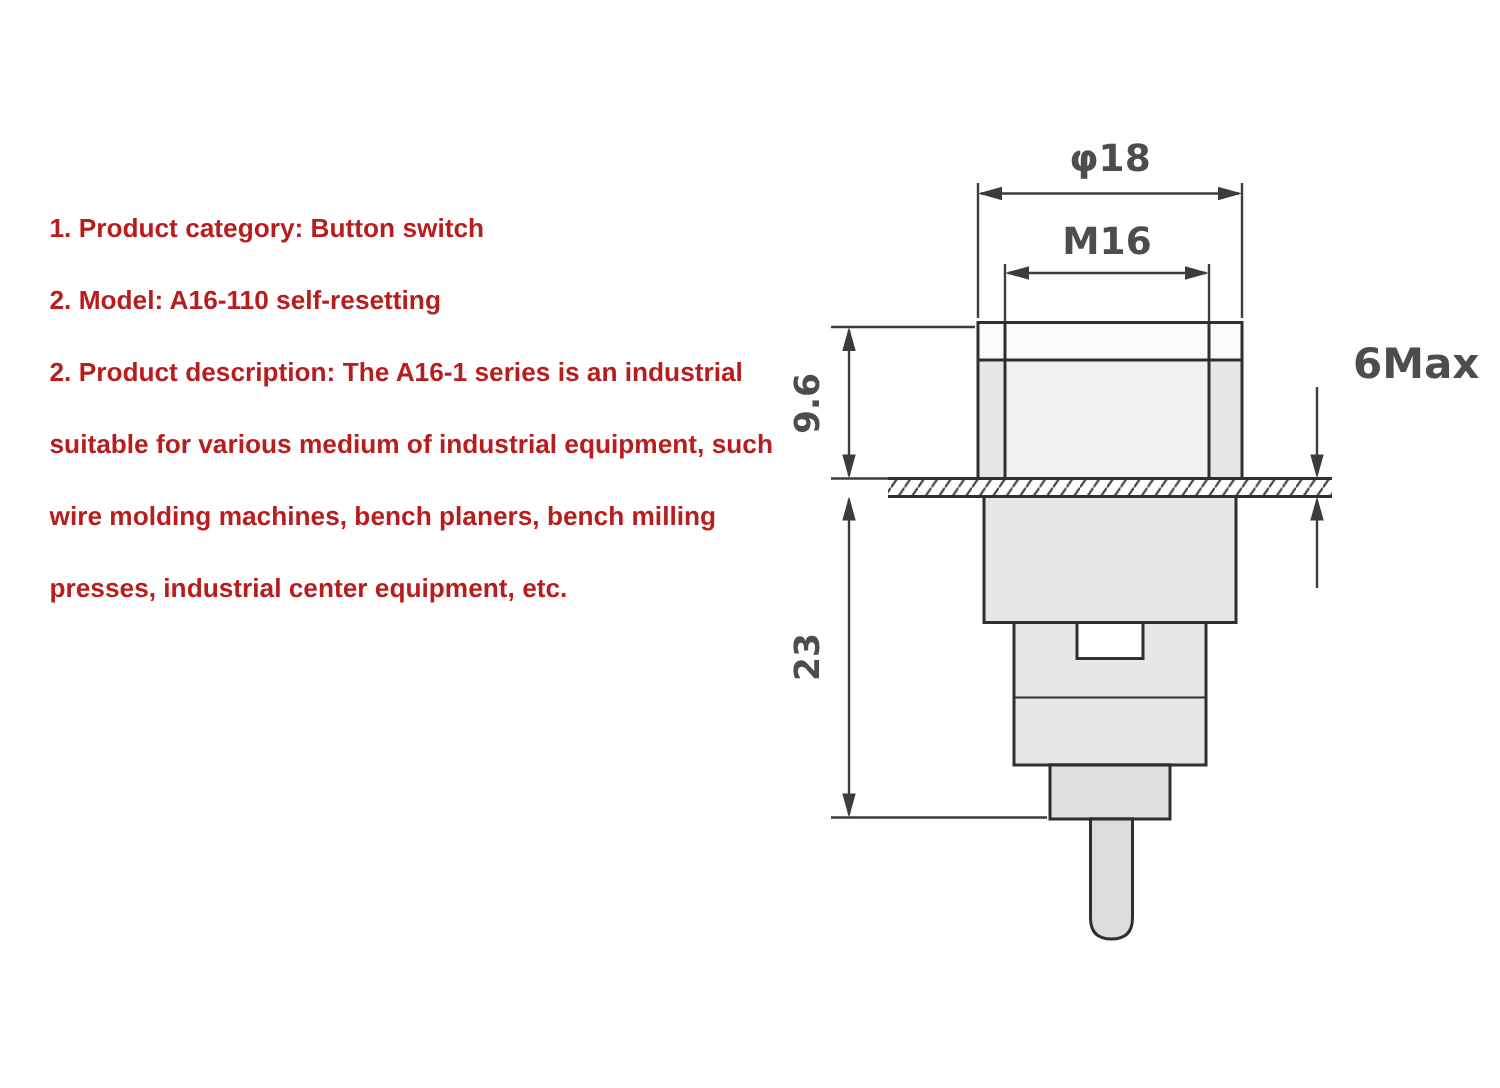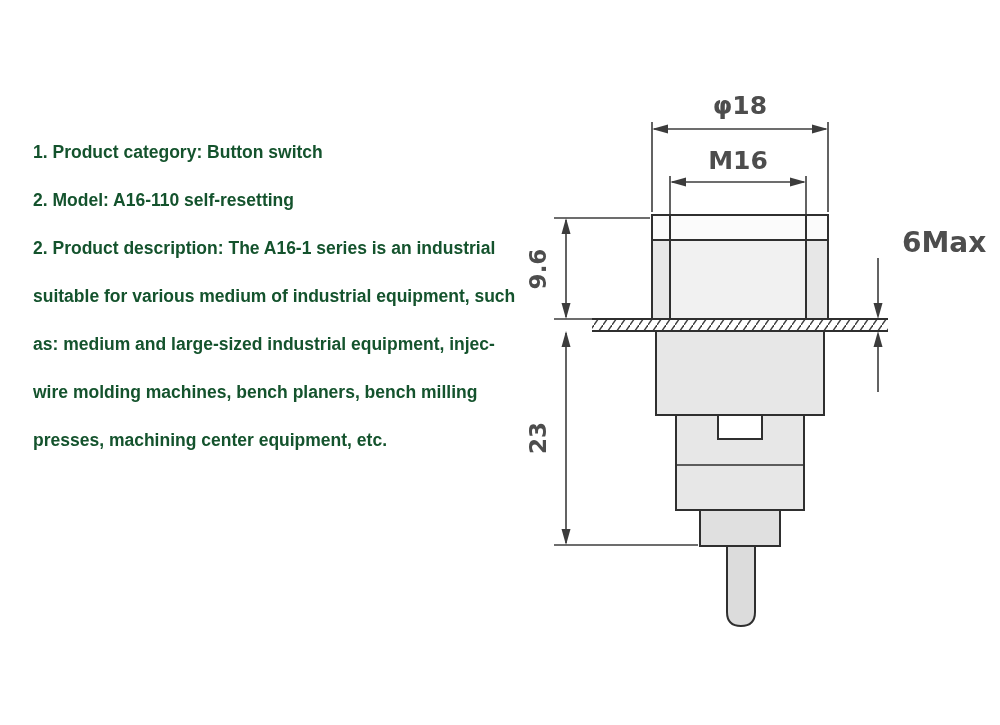--- a/index.html
+++ b/index.html
@@ -19,21 +19,21 @@
     position: absolute;
     left: 33px;
     top: 128px;
     width: 500px;
   }
   .text-block .line {
     height: 48px;
     line-height: 48px;
     font-size: 17.5px;
     font-weight: bold;
-    color: #14532d;
+    color: #b91c1c;
     white-space: nowrap;
   }
   svg.drawing {
     position: absolute;
     left: 0;
     top: 0;
   }
   .dim-text {
     font-family: "DejaVu Sans", sans-serif;
     font-weight: bold;
@@ -57,23 +57,22 @@
 </head>
 <body>
 
 <div class="page">
 
   <div class="text-block">
     <div class="line">1. Product category: Button switch</div>
     <div class="line">2. Model: A16-110 self-resetting</div>
     <div class="line">2. Product description: The A16-1 series is an industrial</div>
     <div class="line">suitable for various medium of industrial equipment, such</div>
-    <div class="line">as: medium and large-sized industrial equipment, injec-</div>
     <div class="line">wire molding machines, bench planers, bench milling</div>
-    <div class="line">presses, machining center equipment, etc.</div>
+    <div class="line">presses, industrial center equipment, etc.</div>
   </div>
 
   <svg class="drawing" width="1000" height="725" viewBox="0 0 1000 725">
 
     <defs>
       <pattern id="hatch" width="9" height="13" patternUnits="userSpaceOnUse">
         <path d="M0,13 L9,0" stroke="#3c3c3c" stroke-width="1.4"></path>
       </pattern>
     </defs>
 

